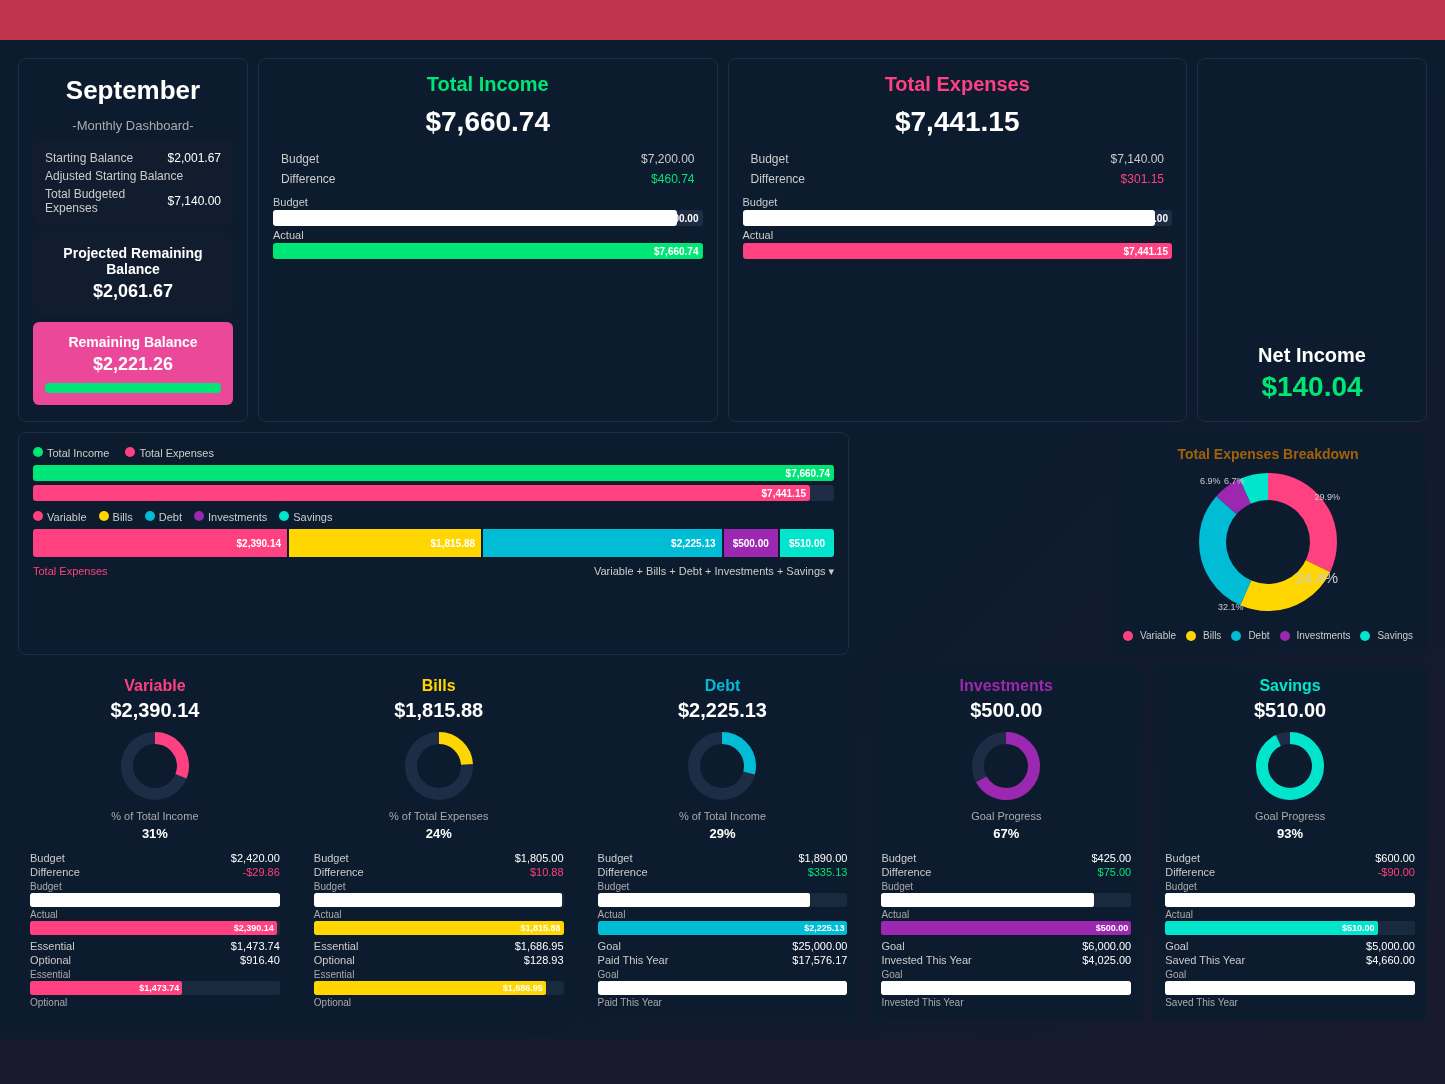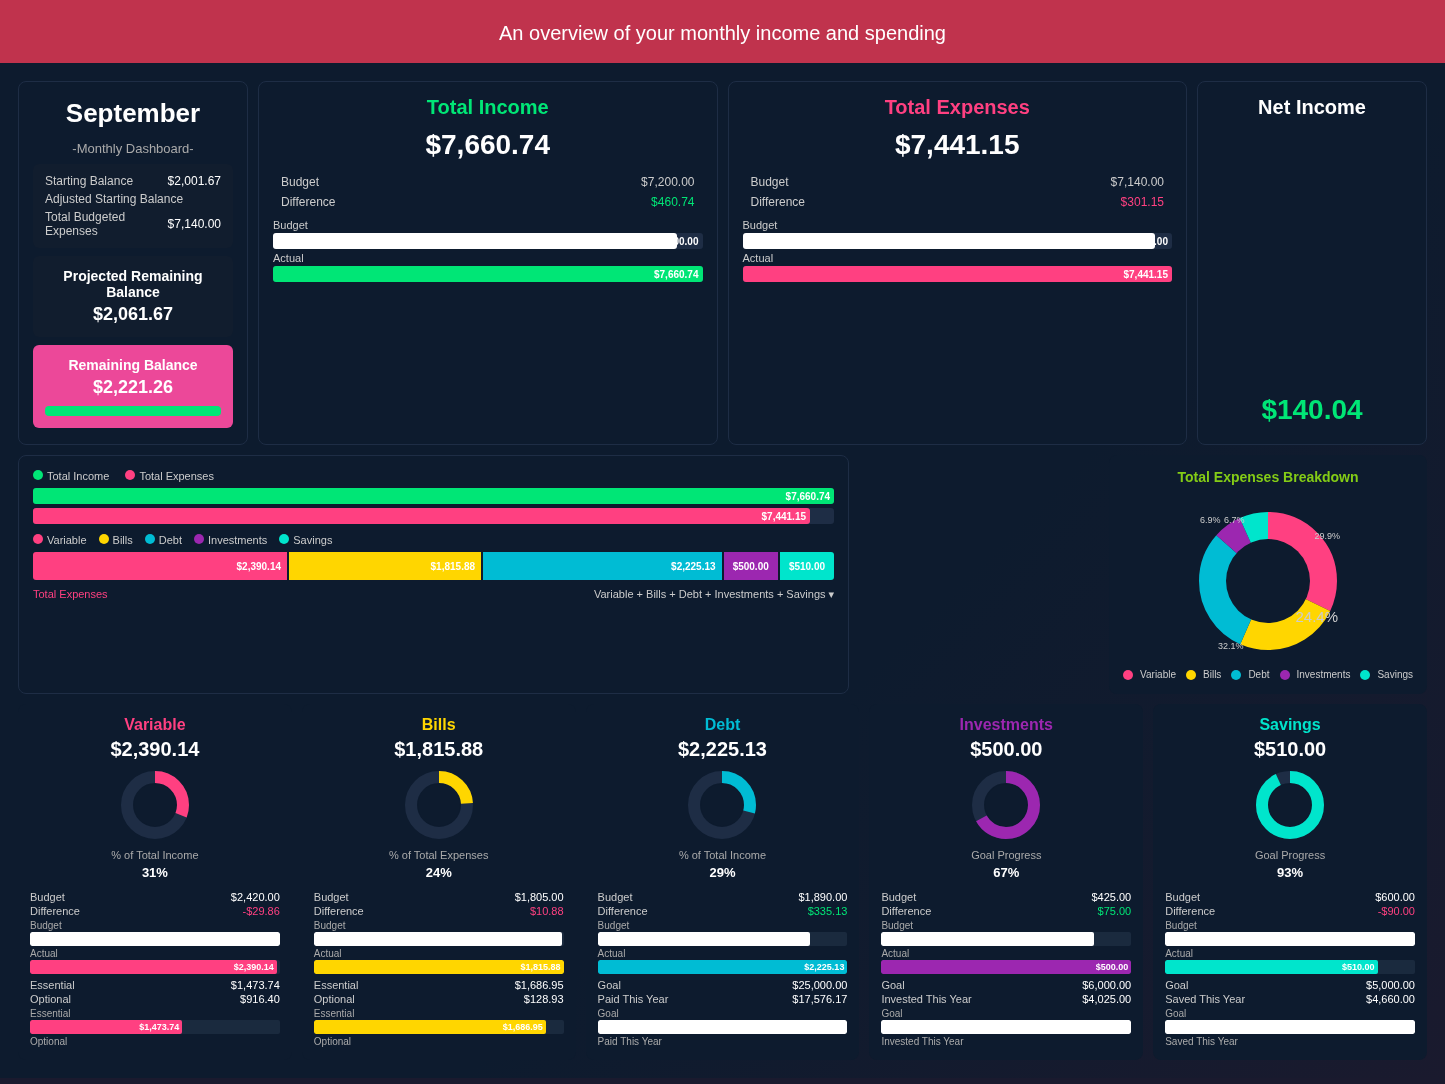--- a/index.html
+++ b/index.html
@@ -41,26 +41,26 @@
     .bar-section { margin-top: 4px; }
     .bar-label { font-size: 11px; color: #ccc; margin-bottom: 2px; }
     .bar-track { background: #1e2d45; border-radius: 3px; height: 16px; position: relative; margin-bottom: 3px; }
     .bar-fill { height: 100%; border-radius: 3px; display: flex; align-items: center; padding-left: 4px; }
     .bar-fill span { font-size: 10px; color: #fff; font-weight: bold; position: absolute; right: 4px; }
     .bar-white { background: #fff; }
     .bar-green { background: #00e676; }
     .bar-red { background: #ff4081; }
 
     
-    .net-card { display: flex; flex-direction: column; gap: 9px; justify-content: space-between; }
+    .net-card { display: flex; flex-direction: column; gap: 0; justify-content: flex-end; }
     .legend-dot { display: inline-block; width: 10px; height: 10px; border-radius: 50%; margin-right: 4px; }
 
     
     .donut-card { grid-column: 4; background: #0d1b2e; border-radius: 8px; padding: 14px; }
-    .donut-title { color: #84cc16; font-size: 14px; font-weight: bold; text-align: center; margin-bottom: 16px; }
+    .donut-title { color: #a16207; font-size: 14px; font-weight: bold; text-align: center; margin-bottom: 0; }
     .donut-legend { display: flex; flex-wrap: wrap; gap: 4px 10px; font-size: 10px; color: #ccc; margin-top: 8px; }
     .legend-item { display: flex; align-items: center; gap: 3px; }
 
     
     .bottom-row { display: grid; grid-template-columns: repeat(5, 1fr); gap: 10px; }
     .bottom-card { background: #0d1b2e; border-radius: 8px; padding: 12px; display: flex; flex-direction: column; align-items: center; gap: 4px; }
     .bc-title-red { color: #ff4081; font-size: 16px; font-weight: bold; text-align: center; }
     .bc-title-yellow { color: #ffd600; font-size: 16px; font-weight: bold; text-align: center; }
     .bc-title-cyan { color: #00bcd4; font-size: 16px; font-weight: bold; text-align: center; }
     .bc-title-purple { color: #9c27b0; font-size: 16px; font-weight: bold; text-align: center; }
@@ -87,21 +87,20 @@
     .mini-bar-row { width: 100%; margin-top: 2px; }
     .mini-bar-label { font-size: 10px; color: #aaa; margin-bottom: 1px; }
     .mini-bar-track { background: #1a2a3e; border-radius: 2px; height: 14px; position: relative; width: 100%; overflow: hidden; }
     .mini-bar-fill { height: 100%; border-radius: 2px; display: flex; align-items: center; justify-content: flex-end; padding-right: 3px; }
     .mini-bar-fill span { font-size: 9px; color: #fff; font-weight: bold; white-space: nowrap; }
   </style>
 </head>
 <body>
 
 <div class="header">
-  <p>An overview of your monthly income and spending</p>
 </div>
 
 <div class="main-bg">
 
   <div class="top-grid" style="margin-bottom:10px;">
 
     <div class="sep-card card">
       <div class="sep-title">September</div>
       <div class="sep-subtitle">-Monthly Dashboard-</div>
       <div class="sep-info">

